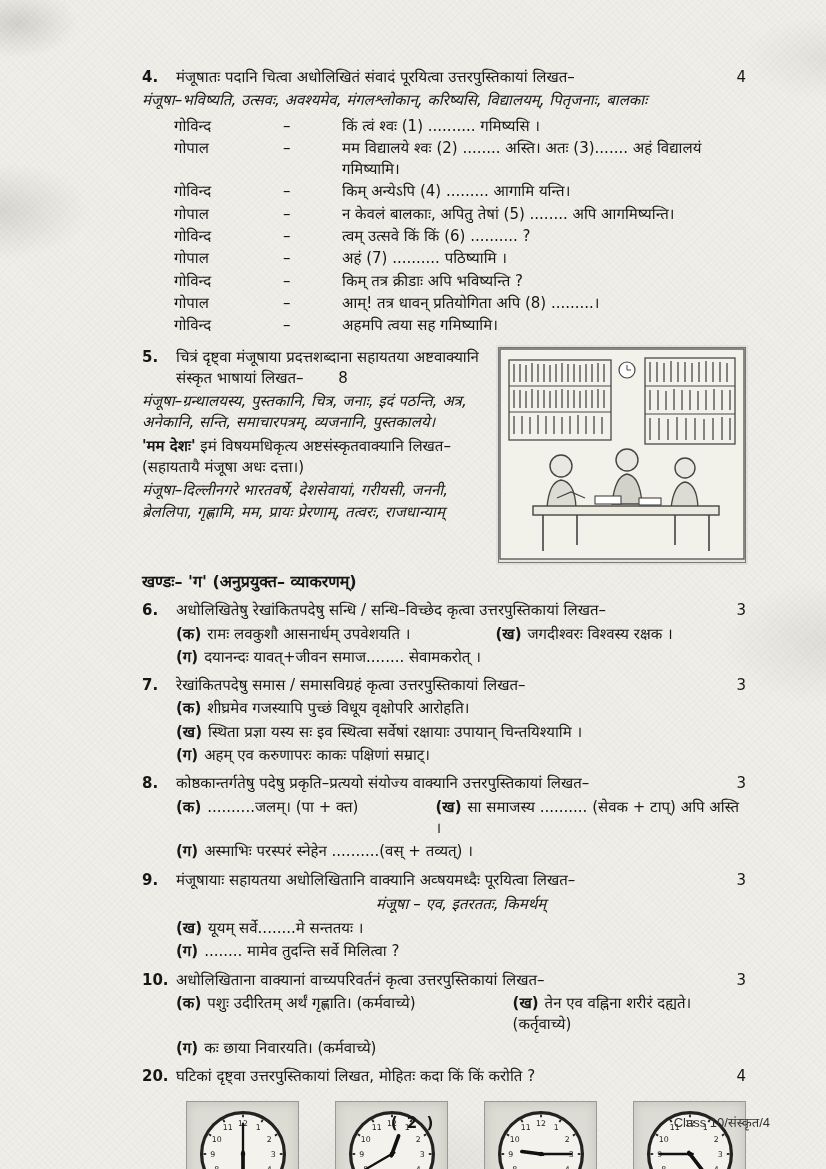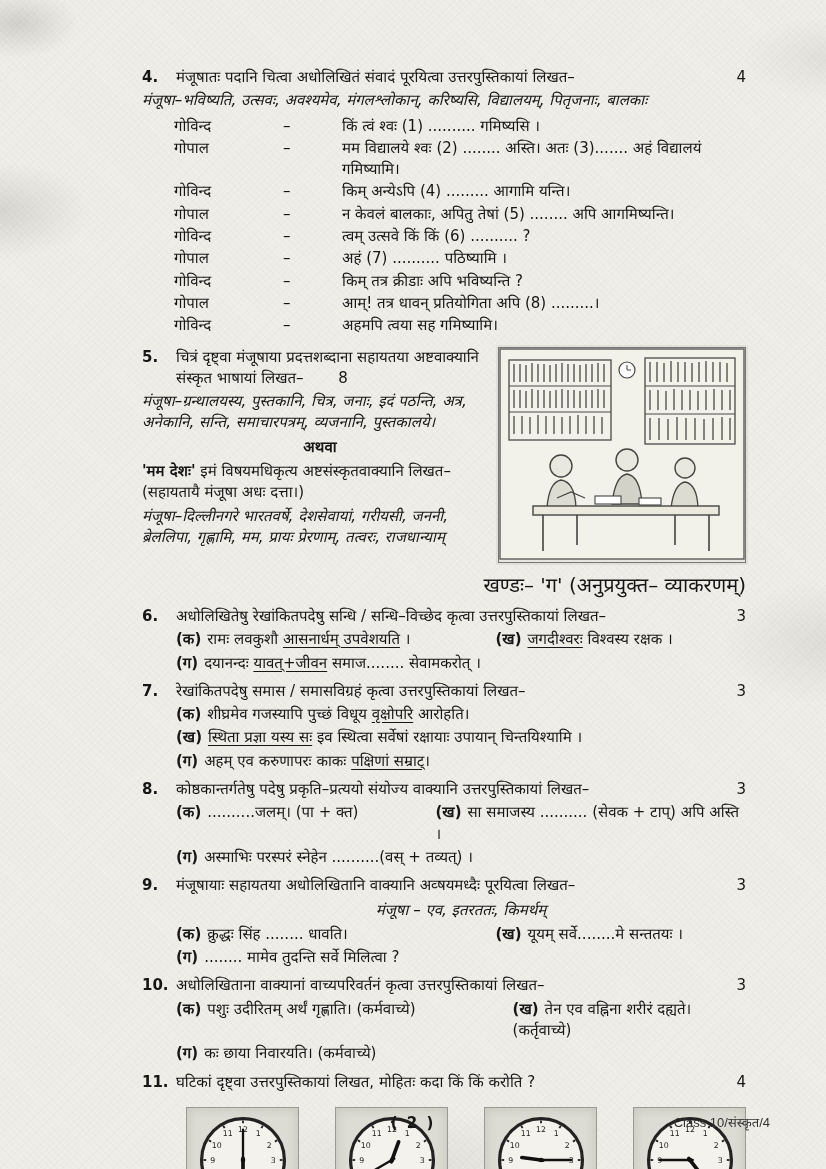--- a/index.html
+++ b/index.html
@@ -35,37 +35,37 @@
   .titlerow { display:flex; }
   .titlerow .t { flex:1; font-weight:normal; }
   .marks { width:26px; text-align:right; flex-shrink:0; }
   .manjusha { font-style:italic; margin:2px 0 2px 0; }
   .sub { display:flex; margin-top:2px; }
   .lbl { font-weight:bold; margin-right:6px; white-space:nowrap; }
   .cols { display:flex; }
   .cols .c1 { width:55%; padding-right:6px; }
   .cols .c2 { flex:1; }
   .cols.wide1 .c1 { width:58%; }
-  .u { text-decoration:underline; text-underline-offset:3px;text-align:center; }
+  .u { text-underline-offset:3px;text-align:center; }
 
   .dialogue { margin-top:4px; }
   .dline { display:flex; margin-top:1px;gap:31px; }
   .dspeaker { width:78px; flex-shrink:0; margin-left:32px; }
   .ddash { width:28px; flex-shrink:0; }
   .dtext { flex:1; }
 
   .q5row { display:flex; margin-top:10px; }
   .q5left { width:356px; flex-shrink:0; }
   .q5img {
     margin-left:auto; width:246px; height:214px;
     border:1px solid #777; background:#e7e6e0;
     box-shadow:0 0 0 2px rgba(0,0,0,0.05);
   }
   .centerline { text-align:center; font-weight:bold; margin:3px 0; }
-  .sectionhdr { text-align:right; font-weight:normal; margin-top:8px; font-size:20px; }
+  .sectionhdr { text-align:left; font-weight:bold; margin-top:8px; font-size:16px; }
 
   .clockrow { display:flex; gap:36px; margin:14px 0 0 44px; }
   .clockbox {
     width:112px; height:104px; background:#dddcd4;
     border:1px solid #999; display:flex; align-items:center; justify-content:center;
     box-shadow:inset 0 0 12px rgba(0,0,0,0.12);
   }
   .clockbox svg { width:92px; height:92px; }
 
   .footer { position:absolute; left:0; right:0; bottom:34px; height:22px; }
@@ -140,21 +140,20 @@
     <div class="q5row">
       <div class="q5left">
         <div class="q" style="margin-top:0;">
           <span class="qnum">5.</span>
           <div class="qbody">
             <span class="t" style="font-weight:normal;">चित्रं दृष्ट्वा मंजूषाया प्रदत्तशब्दाना सहायतया अष्टवाक्यानि संस्कृत भाषायां लिखत–</span>
             <span class="marks" style="display:inline-block; margin-left:30px; width:auto;">8</span>
           </div>
         </div>
         <div class="manjusha">मंजूषा–ग्रन्थालयस्य, पुस्तकानि, चित्र, जनाः, इदं पठन्ति, अत्र, अनेकानि, सन्ति, समाचारपत्रम्, व्यजनानि, पुस्तकालये।</div>
-        <div class="centerline">अथवा</div>
         <div>
           <span style="font-weight:bold;">'मम देशः'</span><span> इमं विषयमधिकृत्य अष्टसंस्कृतवाक्यानि लिखत– (सहायतायै मंजूषा अधः दत्ता।)</span>
         </div>
         <div class="manjusha">मंजूषा–दिल्लीनगरे भारतवर्षे, देशसेवायां, गरीयसी, जननी, ब्रेललिपा, गृह्णामि, मम, प्रायः प्रेरणाम्, तत्वरः, राजधान्याम्</div>
       </div>
 
       <div class="q5img">
         <svg viewBox="0 0 246 212" width="246" height="212">
           <rect x="1" y="1" width="244" height="210" fill="#f2f1ea" stroke="#666" stroke-width="1.5"></rect>
 
@@ -262,23 +261,20 @@
 
     <div class="q">
       <span class="qnum">9.</span>
       <div class="qbody">
         <div class="titlerow">
           <span class="t">मंजूषायाः सहायतया अधोलिखितानि वाक्यानि अव्षयमध्दैः पूरयित्वा लिखत–</span>
           <span class="marks">3</span>
         </div>
         <div class="centerline" style="font-weight:normal; font-style:italic;">मंजूषा – एव, इतरततः, किमर्थम्</div>
         <div class="sub cols">
-          <div class="c1">
-            <span class="lbl">(क)</span><span>क्रुद्धः सिंह ........ धावति।</span>
-          </div>
           <div class="c2">
             <span class="lbl">(ख)</span><span>यूयम् सर्वे........मे सन्ततयः ।</span>
           </div>
         </div>
         <div class="sub">
           <span class="lbl">(ग)</span>
           <span>........ मामेव तुदन्ति सर्वे मिलित्वा ?</span>
         </div>
       </div>
     </div>
@@ -299,21 +295,21 @@
           </div>
         </div>
         <div class="sub">
           <span class="lbl">(ग)</span>
           <span>कः छाया निवारयति। (कर्मवाच्ये)</span>
         </div>
       </div>
     </div>
 
     <div class="q">
-      <span class="qnum">11.</span>
+      <span class="qnum">20.</span>
       <div class="qbody">
         <div class="titlerow">
           <span class="t">घटिकां दृष्ट्वा उत्तरपुस्तिकायां लिखत, मोहितः कदा किं किं करोति ?</span>
           <span class="marks">4</span>
         </div>
       </div>
     </div>
 
     <div class="clockrow">
       <div class="clockbox">

